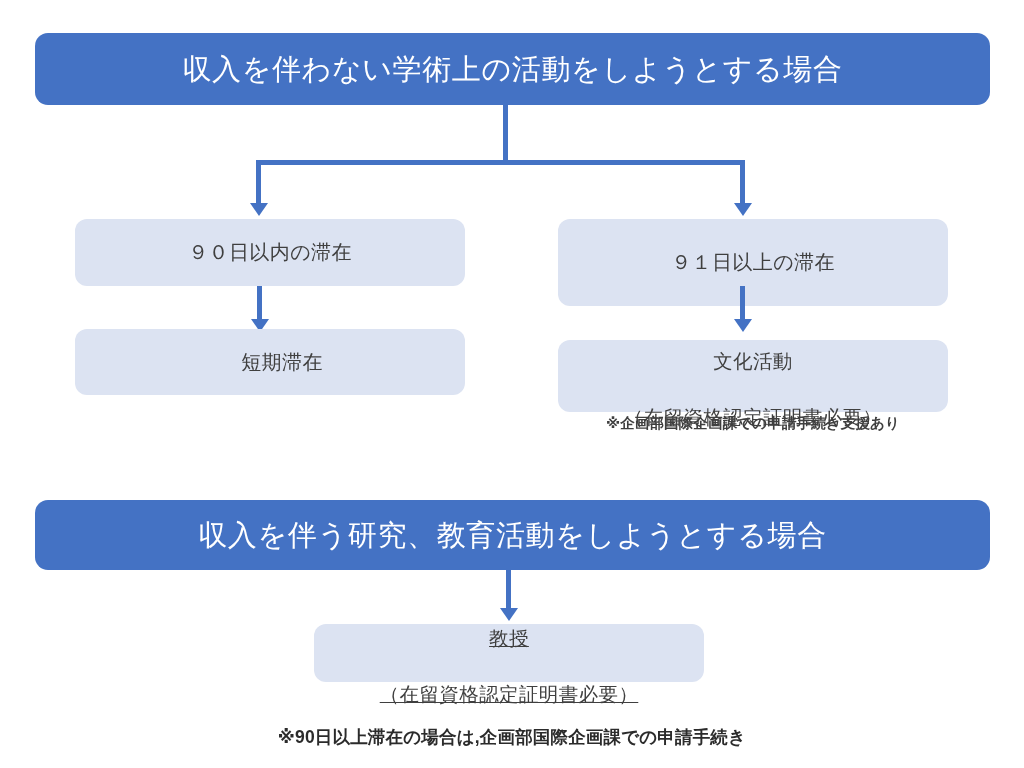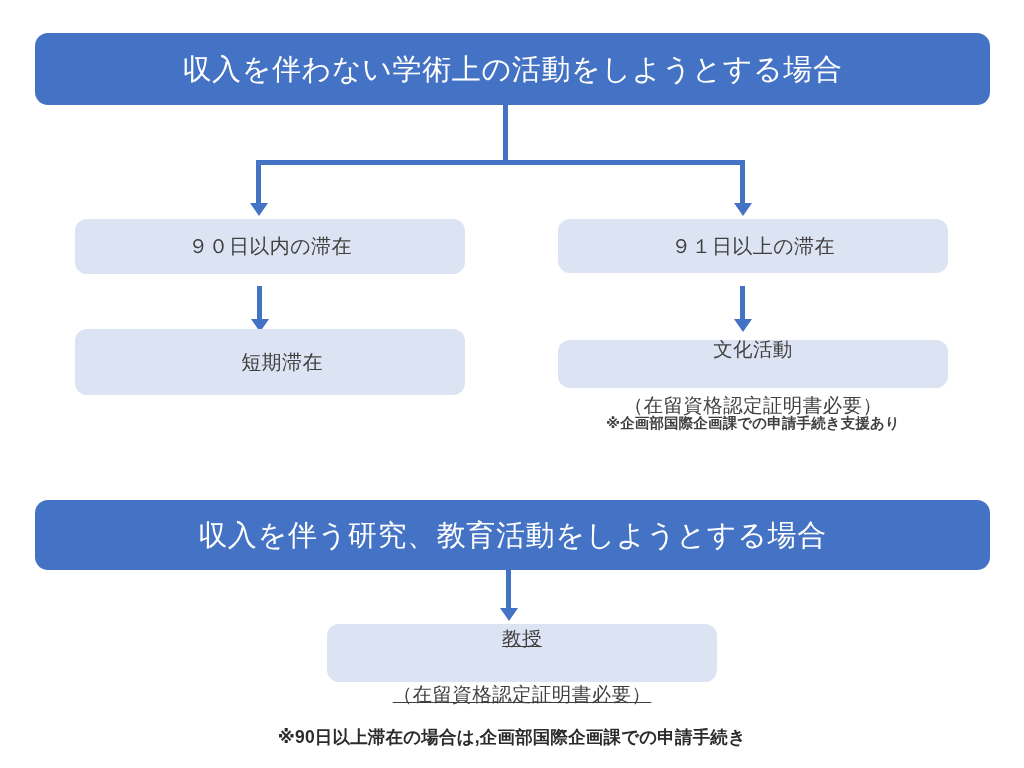--- a/index.html
+++ b/index.html
@@ -105,55 +105,55 @@
     <span class="htext">収入を伴わない学術上の活動をしようとする場合</span>
   </div>
 
   <div class="conn conn-v" style="left:503px; top:105px; width:5px; height:59px;"></div>
   <div class="conn conn-h" style="left:256px; top:160px; width:489px; height:5px;"></div>
   <div class="conn conn-v" style="left:256px; top:160px; width:5px; height:44px;"></div>
   <div class="arrow-head" style="left:249.5px; top:203px;"></div>
   <div class="conn conn-v" style="left:740px; top:160px; width:5px; height:44px;"></div>
   <div class="arrow-head" style="left:733.5px; top:203px;"></div>
 
-  <div class="node-box" style="left:75px; top:219px; width:390px; height:55px;">
+  <div class="node-box" style="left:75px; top:219px; width:390px; height:67px;">
     <span class="ntext">９０日以内の滞在</span>
   </div>
 
-  <div class="node-box" style="left:558px; top:219px; width:390px; height:54px;">
+  <div class="node-box" style="left:558px; top:219px; width:390px; height:87px;">
     <span class="ntext">９１日以上の滞在</span>
   </div>
 
   <div class="conn conn-v" style="left:257px; top:286px; width:5px; height:34px;"></div>
   <div class="arrow-head" style="left:250.5px; top:319px;"></div>
 
   <div class="conn conn-v" style="left:740px; top:286px; width:5px; height:34px;"></div>
   <div class="arrow-head" style="left:733.5px; top:319px;"></div>
 
   <div class="node-box" style="left:75px; top:329px; width:390px; height:66px;padding-left:24px;">
     <span class="ntext">短期滞在</span>
   </div>
 
-  <div class="node-box two-line" style="left:558px; top:340px; width:390px; height:48px;">
+  <div class="node-box two-line" style="left:558px; top:340px; width:390px; height:72px;">
     <span class="ntext">
       <span>文化活動</span><br>
       <span>（在留資格認定証明書必要）</span>
     </span>
   </div>
 
   <div class="note" style="left:558px; top:414px; width:390px; text-align:center;font-weight:bold;">※企画部国際企画課での申請手続き支援あり</div>
 
   <div class="header-bar" style="left:35px; top:500px; width:955px; height:70px;">
     <span class="htext">収入を伴う研究、教育活動をしようとする場合</span>
   </div>
 
   <div class="conn conn-v" style="left:506px; top:570px; width:5px; height:39px;"></div>
   <div class="arrow-head" style="left:499.5px; top:608px;"></div>
 
-  <div class="node-box two-line" style="left:327px; top:624px; width:390px; height:58px;text-decoration:underline;">
+  <div class="node-box two-line" style="left:314px; top:624px; width:390px; height:58px;text-decoration:underline;">
     <span class="ntext">
       <span>教授</span><br>
       <span>（在留資格認定証明書必要）</span>
     </span>
   </div>
 
   <div class="note-bold" style="left:0px; top:708px; width:1024px; text-align:center;">※90日以上滞在の場合は,企画部国際企画課での申請手続き</div>
 
 </div>
 

